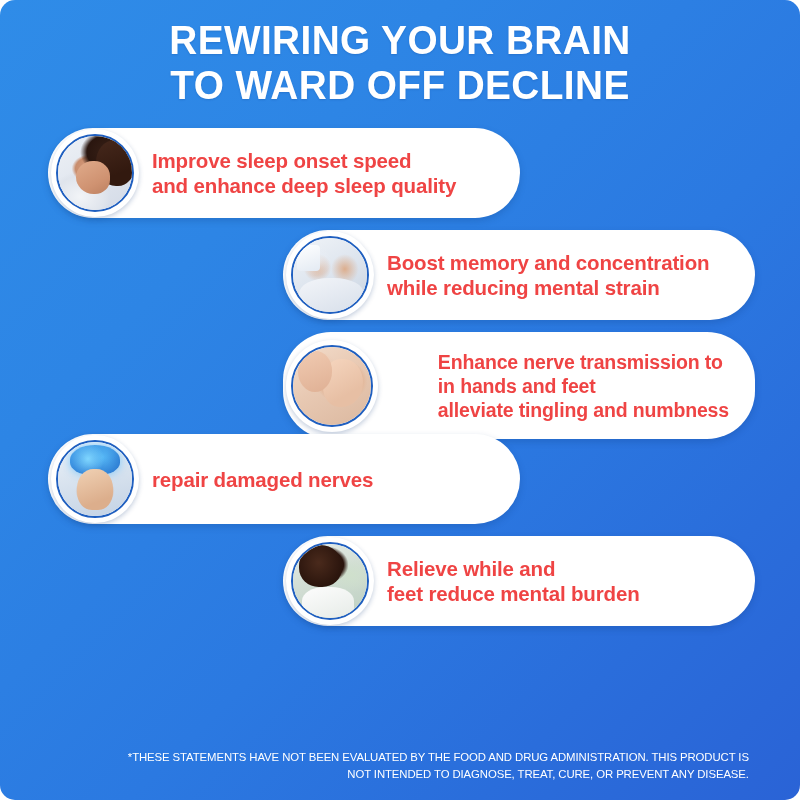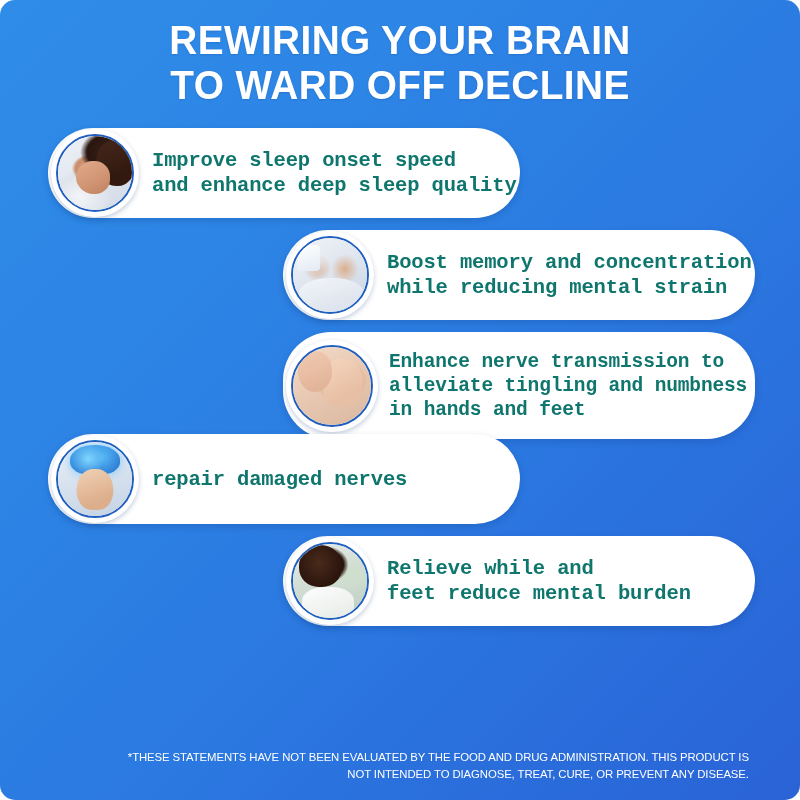--- a/index.html
+++ b/index.html
@@ -58,21 +58,21 @@
     height:90px;
     border-radius:46px;
     background:#ffffff;
     box-shadow:0 3px 7px rgba(15,55,120,0.22);
     display:flex;
     align-items:center;
   }
   .row.left  .card { left:48px;  width:472px; }
   .row.right .card { left:283px; width:472px; }
 
-  .row.r4 .card { height:107px; border-radius:48px; }
+  .row.r4 .card { height:107px; border-radius:48px;justify-content:flex-end; }
 
   
   .avatar-wrap {
     position:absolute;
     left:3px; top:50%;
     transform:translateY(-50%);
     width:88px; height:88px;
     border-radius:50%;
     background:#ffffff;
     display:flex; align-items:center; justify-content:center;
@@ -88,22 +88,22 @@
     position:relative;
   }
   .row.r4 .avatar { width:82px; height:82px; }
 
   .photo { position:absolute; inset:0; }
 
   
   .card-text {
     margin-left:104px;
     margin-right:26px;
-    color:#0f766e;
-    font-family:Liberation Mono, monospace;
+    color:#ef4444;
+    font-family:Liberation Sans, sans-serif;
     font-weight:bold;
     font-size:20.5px;
     line-height:25px;
     letter-spacing:-0.15px;
   }
   .row.r4 .card-text { font-size:19.5px; line-height:24px; margin-left:106px; }
   .card-text .ln { display:block; white-space:nowrap; }
 
   
   .footer {
@@ -293,22 +293,22 @@
 
     <div class="row right r4">
       <div class="card">
         <div class="avatar-wrap">
           <div class="avatar">
             <div class="photo ph-foot"></div>
           </div>
         </div>
         <div class="card-text">
           <span class="ln">Enhance nerve transmission to</span>
+          <span class="ln">in hands and feet</span>
           <span class="ln">alleviate tingling and numbness</span>
-          <span class="ln">in hands and feet</span>
         </div>
       </div>
     </div>
 
     <div class="row left r5">
       <div class="card">
         <div class="avatar-wrap">
           <div class="avatar">
             <div class="photo ph-brain"></div>
           </div>

